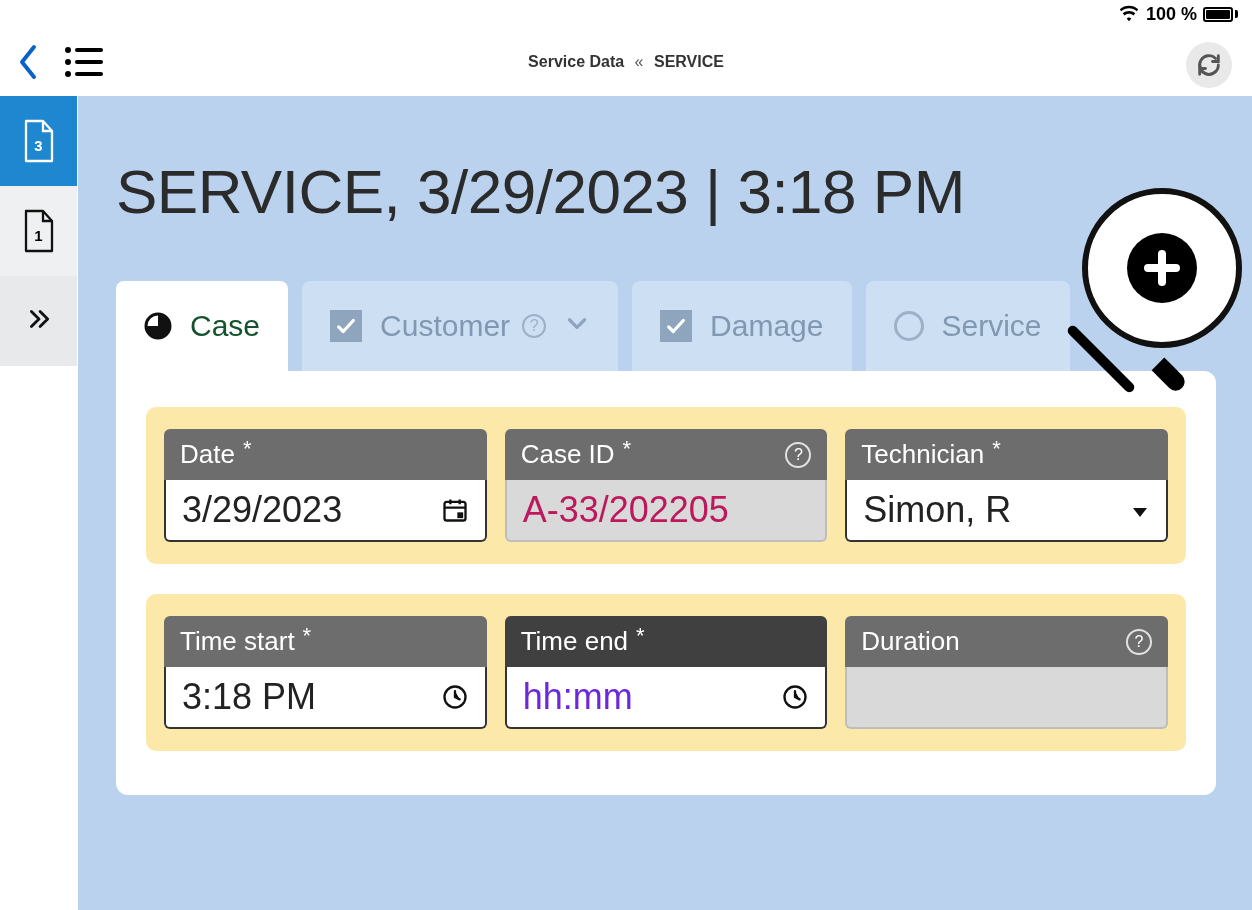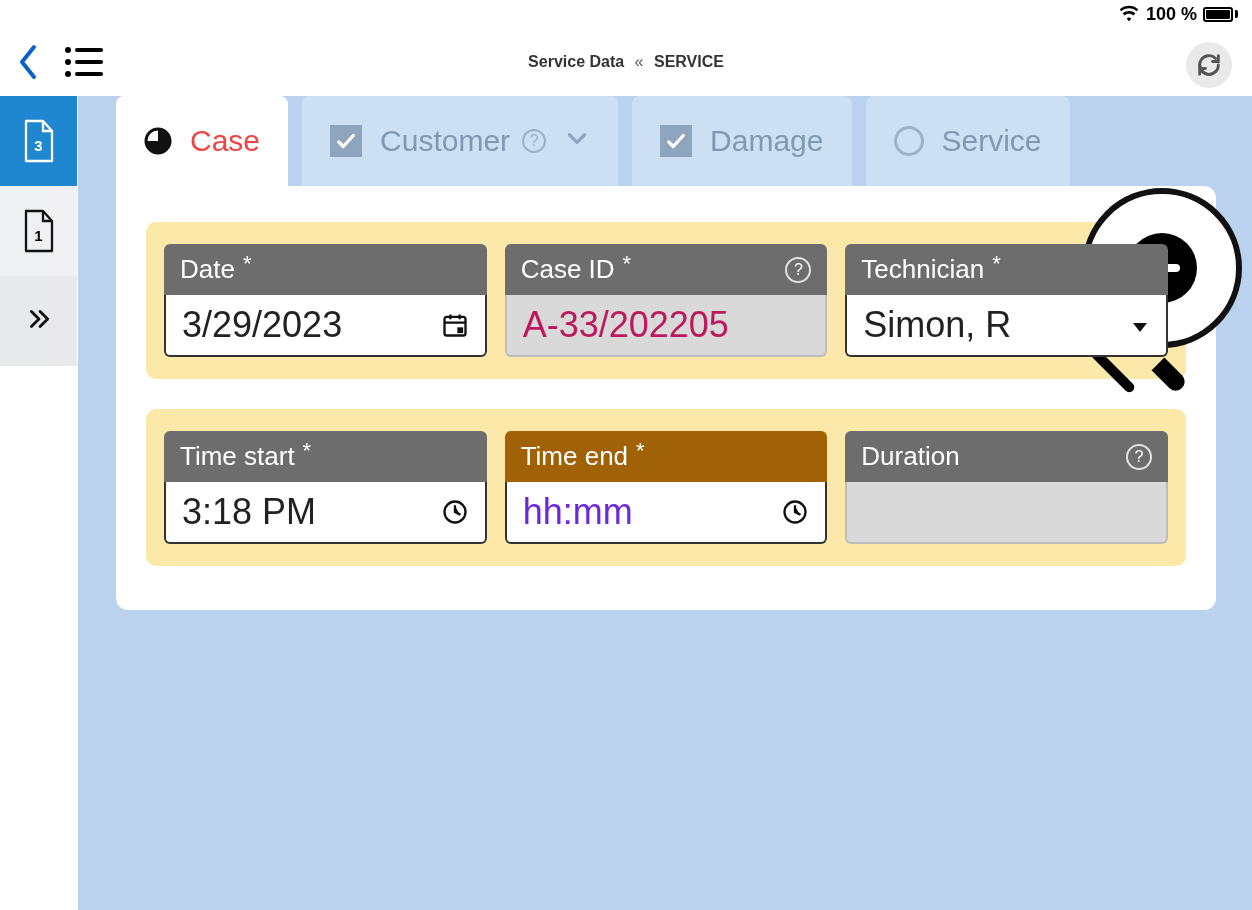--- a/index.html
+++ b/index.html
@@ -38,36 +38,36 @@
   .doc-badge.black { color:#000; }
   .expand-btn svg { width:26px; height:26px; }
 
   .main { flex:1; background:#bad2ee; padding:0 36px 40px 38px; position:relative; overflow:hidden; }
   .page-heading { font-size:62px; font-weight:300; color:#2b2b2b; letter-spacing:-0.5px; margin:60px 0 54px 0; white-space:nowrap; }
   .page-heading .svc { font-weight:400; }
 
   
   .tabs { display:flex; gap:14px; }
   .tab { height:90px; border-radius:8px 8px 0 0; display:flex; align-items:center; gap:18px; padding:0 28px; font-size:30px; }
-  .tab.case { background:#fff; color:#ef4444; font-weight:500;text-align:right; }
+  .tab.case { background:#fff; color:#14532d; font-weight:500;text-align:right; }
   .tab .pie { width:28px; height:28px; }
   .tab.soft { background:#cddff2; color:#8098b1; }
   .tab .chk { width:32px; height:32px; background:#8fa5bd; display:flex; align-items:center; justify-content:center; }
   .tab .chk svg { width:22px; height:22px; }
   .tab .q { width:24px; height:24px; border:2px solid #9cb1c7; border-radius:50%; display:flex; align-items:center; justify-content:center; font-size:16px; color:#9cb1c7; margin-left:-6px; }
   .tab .chev svg { width:26px; height:26px; }
   .tab .circ { width:30px; height:30px; border:3px solid #9cb1c7; border-radius:50%; }
 
   
   .panel { background:#fff; border-radius:0 12px 12px 12px; padding:36px 30px 44px 30px; }
   .row { background:#fce8a8; border-radius:10px; padding:22px 18px; display:grid; grid-template-columns:1fr 1fr 1fr; gap:18px; }
   .row + .row { margin-top:30px; }
   .field { display:flex; flex-direction:column; }
   .field-label { background:#6d6d6d; color:#fff; font-size:26px; padding:10px 16px; border-radius:6px 6px 0 0; display:flex; align-items:center; gap:8px; position:relative; }
-  .field-label.active { background:#a16207; }
+  .field-label.active { background:#404040; }
   .field-label .req { font-size:22px; position:relative; top:-6px; }
   .field-label .help { margin-left:auto; width:26px; height:26px; border:2px solid rgba(255,255,255,0.8); border-radius:50%; display:flex; align-items:center; justify-content:center; font-size:16px; }
   .field-input { background:#fff; border:2px solid #333; border-top:none; border-radius:0 0 6px 6px; height:62px; display:flex; align-items:center; padding:0 16px; font-size:36px; color:#222; position:relative; }
   .field-input.readonly { background:#d9d9d9; border-color:#bdbdbd; color:#be185d; }
   .field-input.empty { background:#d9d9d9; border-color:#bdbdbd; }
   .field-input.placeholder { color:#6d28d9; }
   .field-input .right-icon { margin-left:auto; width:28px; height:28px; }
   .field-input .right-icon svg { width:100%; height:100%; display:block; }
   .field-input .caret { margin-left:auto; }
   .field-input .caret svg { width:20px; height:20px; }
@@ -154,20 +154,23 @@
     <div class="side-item third">
       <span class="expand-btn">
         <svg viewBox="0 0 24 24">
             <path fill="none" stroke="#111" stroke-width="2.6" stroke-linecap="round" stroke-linejoin="round" d="M5 5l7 7-7 7M13 5l7 7-7 7"></path>
           </svg>
       </span>
     </div>
   </div>
 
   <div class="main">
+    <div class="page-heading">
+      <span class="svc">SERVICE</span><span>, 3/29/2023 | 3:18 PM</span>
+    </div>
 
     <div class="magnifier">
       <div class="mag-circle">
         <div style="position:relative;">
           <div class="mag-plus"></div>
           <div class="mag-glass-tail"></div>
         </div>
       </div>
       <div class="mag-handle"></div>
     </div>

